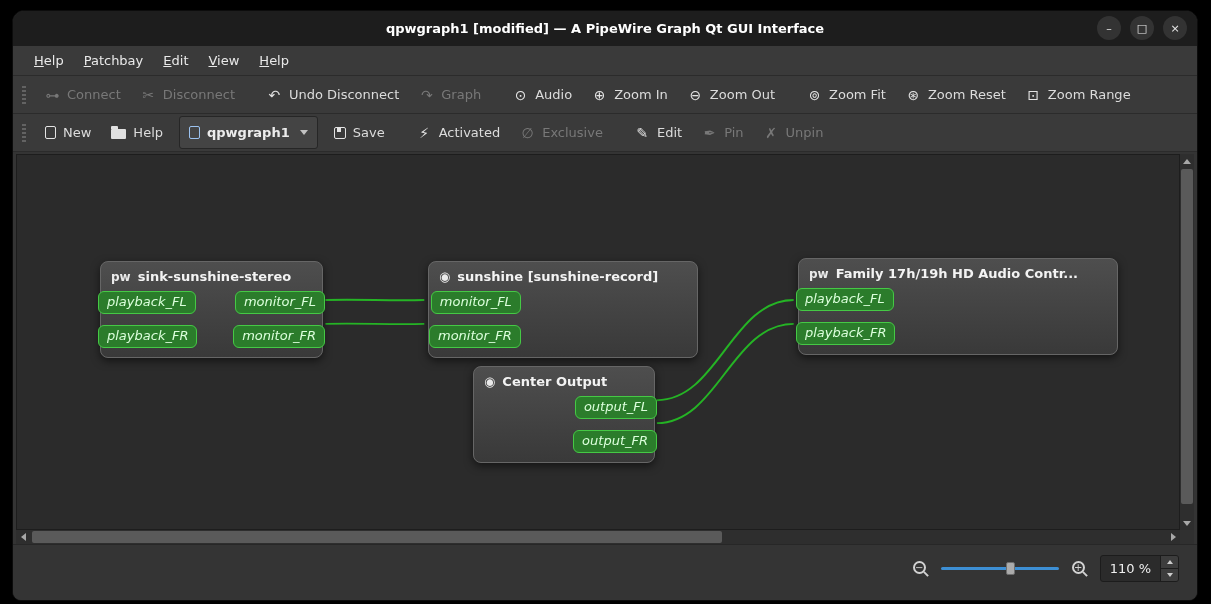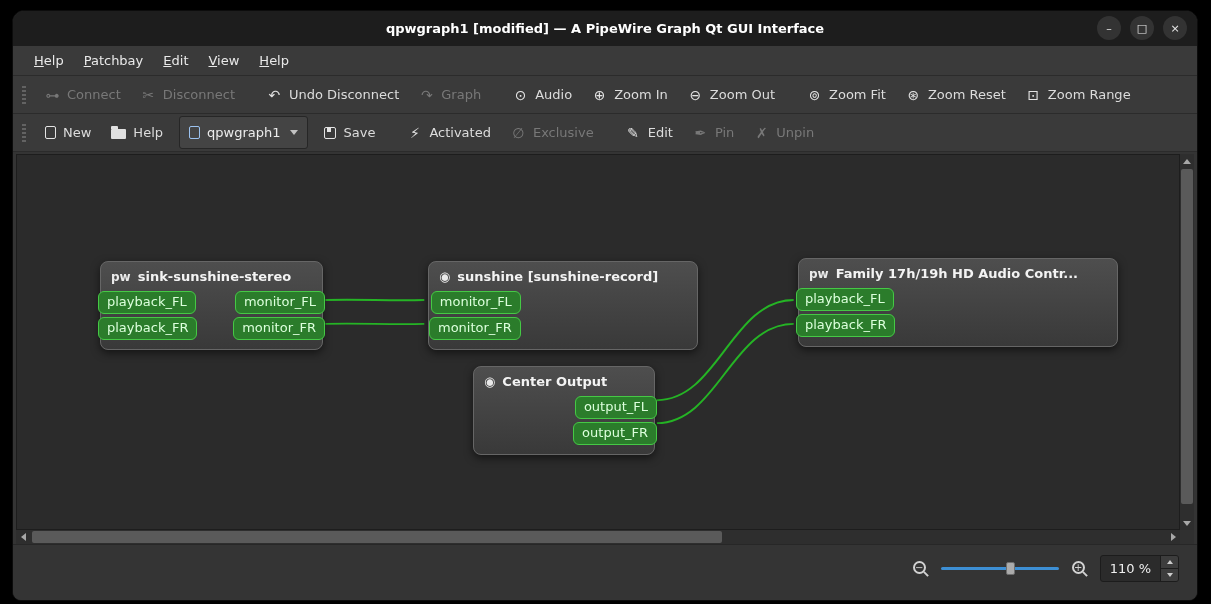--- a/index.html
+++ b/index.html
@@ -36,39 +36,39 @@
 
   
   .icon-page { width:11px; height:13px; border:1.5px solid #e3e3e3; border-radius:2px; display:inline-block; box-sizing:border-box; }
   .icon-folder { width:15px; height:10px; background:#e0e0e0; border-radius:1px; position:relative; display:inline-block; margin-top:3px; }
   .icon-folder::before { content:""; position:absolute; left:0; top:-3px; width:7px; height:3px; background:#e0e0e0; border-radius:1px 1px 0 0; }
   .icon-save { width:12px; height:12px; border:1.5px solid #e3e3e3; border-radius:2px; position:relative; display:inline-block; box-sizing:border-box; }
   .icon-save::before { content:""; position:absolute; top:0; left:2px; width:4px; height:4px; background:#e3e3e3; }
   .icon-page.blue { border-color:#9cc2ef; }
 
   .combo { display:flex; align-items:center; gap:7px; background:#444444; border:1px solid #262626;
-           border-radius:3px; padding:8px 9px; margin:0 6px; color:#ececec; font-size:13px; }
+           border-radius:3px; padding:8px 9px; margin:0 6px; color:#ececec; font-size:13px;font-weight:bold; }
   .tri-down-sm { width:0; height:0; border-left:4px solid transparent; border-right:4px solid transparent;
                  border-top:5px solid #c2c2c2; margin-left:3px; }
 
   
   .canvas-wrap { flex:1; position:relative; margin:2px 3px 0 3px; }
   .canvas { position:absolute; left:0; top:0; right:14px; bottom:14px;
             background:#2b2b2b; border:1px solid #1d1d1d; overflow:hidden; }
   .conn-layer { position:absolute; left:0; top:0; width:100%; height:100%; }
 
   .node { position:absolute; background:linear-gradient(#4e4e4e,#393939);
           border:1px solid #666666; border-radius:8px; box-shadow:0 3px 8px rgba(0,0,0,.55);
           padding:6px 0 9px 0; box-sizing:border-box; }
   .node-title { display:flex; align-items:flex-end; gap:7px; color:#f3f3f3; font-size:13px; font-weight:bold;
                 padding:1px 10px 7px 10px; white-space:nowrap; overflow:hidden; }
   .pw-glyph { font-size:12px; font-weight:bold; color:#eaeaea; }
   .rec-glyph { font-size:13px; font-weight:normal; color:#eaeaea; }
   .node-ports { display:flex; justify-content:space-between; align-items:flex-start; }
-  .ports-col { display:flex; flex-direction:column; gap:3px; }
+  .ports-col { display:flex; flex-direction:column; gap:11px;font-style:italic; }
   .ports-col.left { align-items:flex-start; margin-left:-3px; }
   .ports-col.right { align-items:flex-end; margin-right:-3px; }
   .port { background:#2b7c2b; border:1px solid #45c945; color:#dcffdc; font-size:13px;
           border-radius:6px; padding:1px 8px 2px 8px; line-height:18px; white-space:nowrap; }
 
   
   .vscroll { position:absolute; right:0; top:0; bottom:14px; width:14px; background:#2e2e2e; }
   .vthumb { position:absolute; left:1px; right:1px; top:15px; bottom:26px; background:#5a5a5a; border-radius:2px; }
   .hscroll { position:absolute; left:0; right:14px; bottom:0; height:14px; background:#2e2e2e; }
   .hthumb { position:absolute; top:1px; bottom:1px; left:16px; width:690px; background:#5a5a5a; border-radius:2px; }

